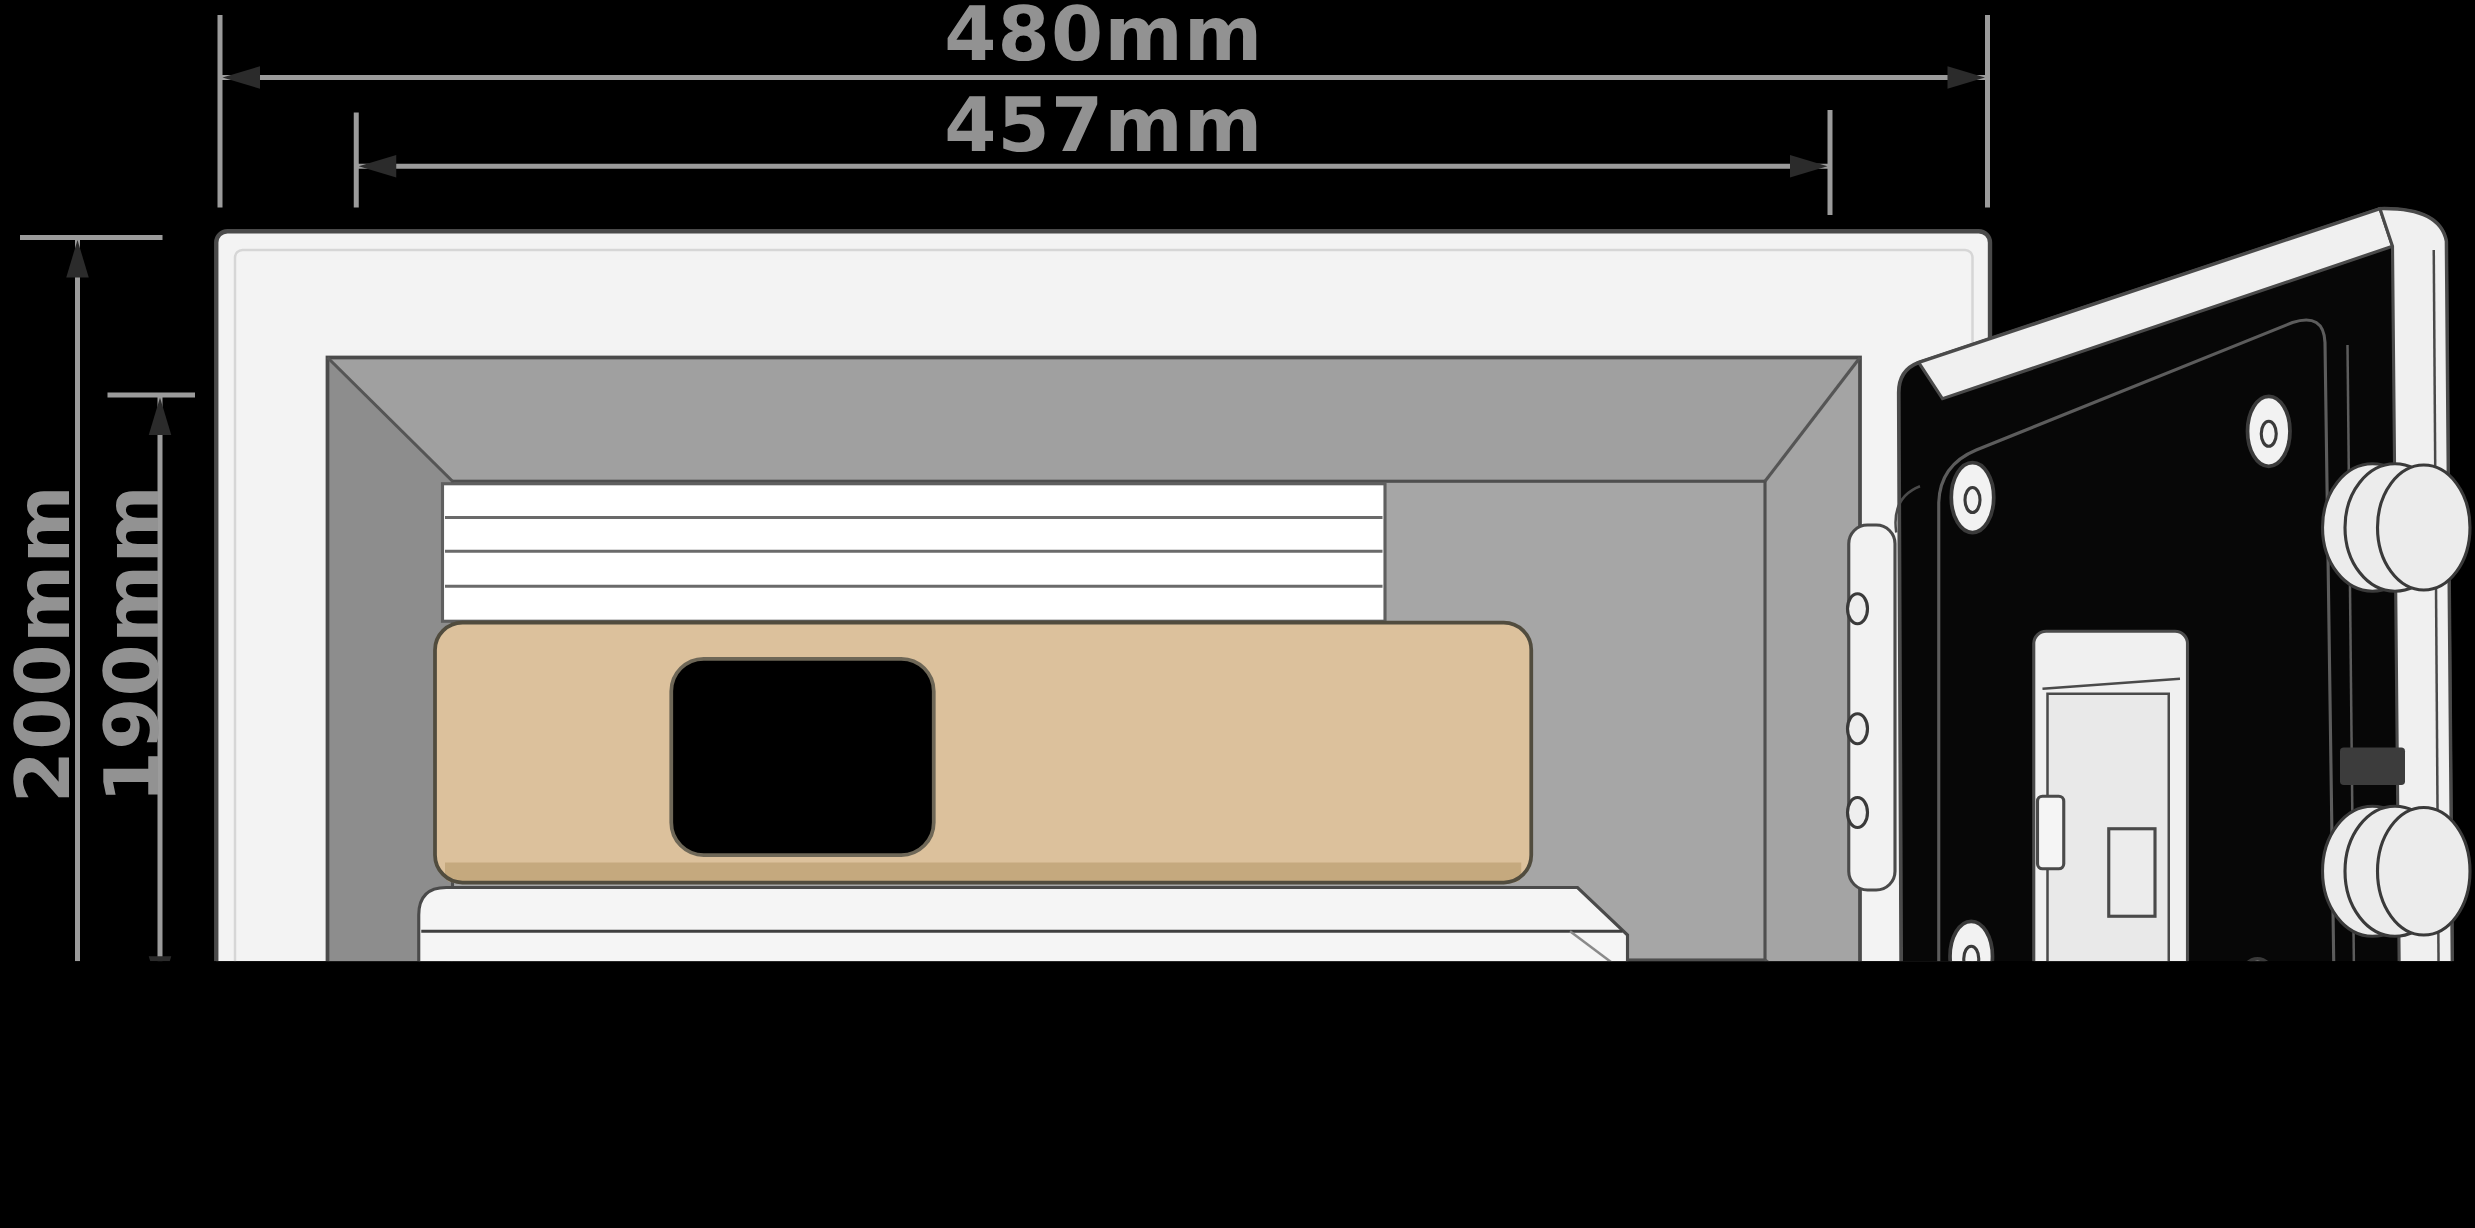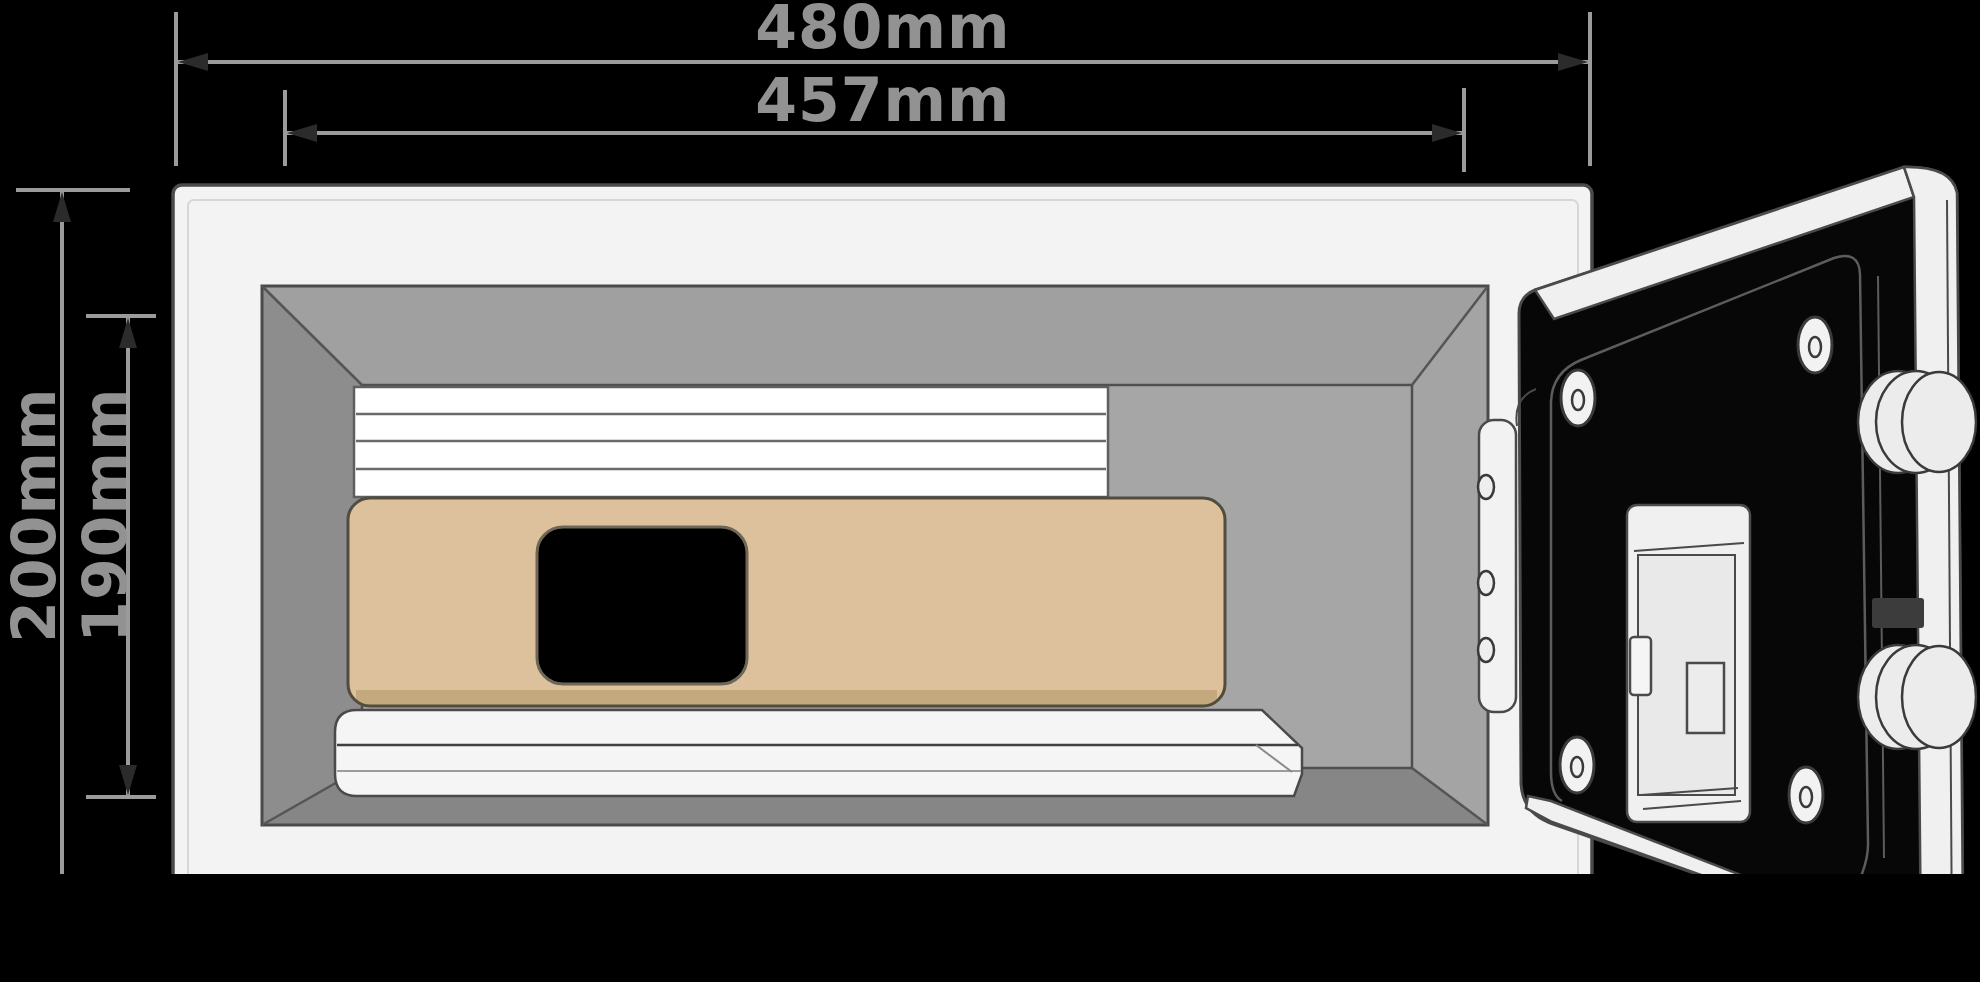--- a/index.html
+++ b/index.html
@@ -1,16 +1,16 @@
 <!DOCTYPE html>
 <html><head>
 <meta charset="utf-8">
 <style>
   html,body{margin:0;padding:0;background:#000;}
-  .stage{position:relative;width:1980px;height:874px;background:#000;overflow:hidden;}
+  .stage{position:relative;width:1980px;height:769px;background:#000;overflow:hidden;}
   svg{display:block}
   text.dim{font-family:"DejaVu Sans","Liberation Sans",sans-serif;font-weight:700;letter-spacing:1px;}
   .ln{stroke:#4a4a4a;fill:none;}
   .ln2{stroke:#555555;fill:none;}
   .dimln{fill:none;}
 </style>
 </head>
 <body>
 
 <div class="stage">

